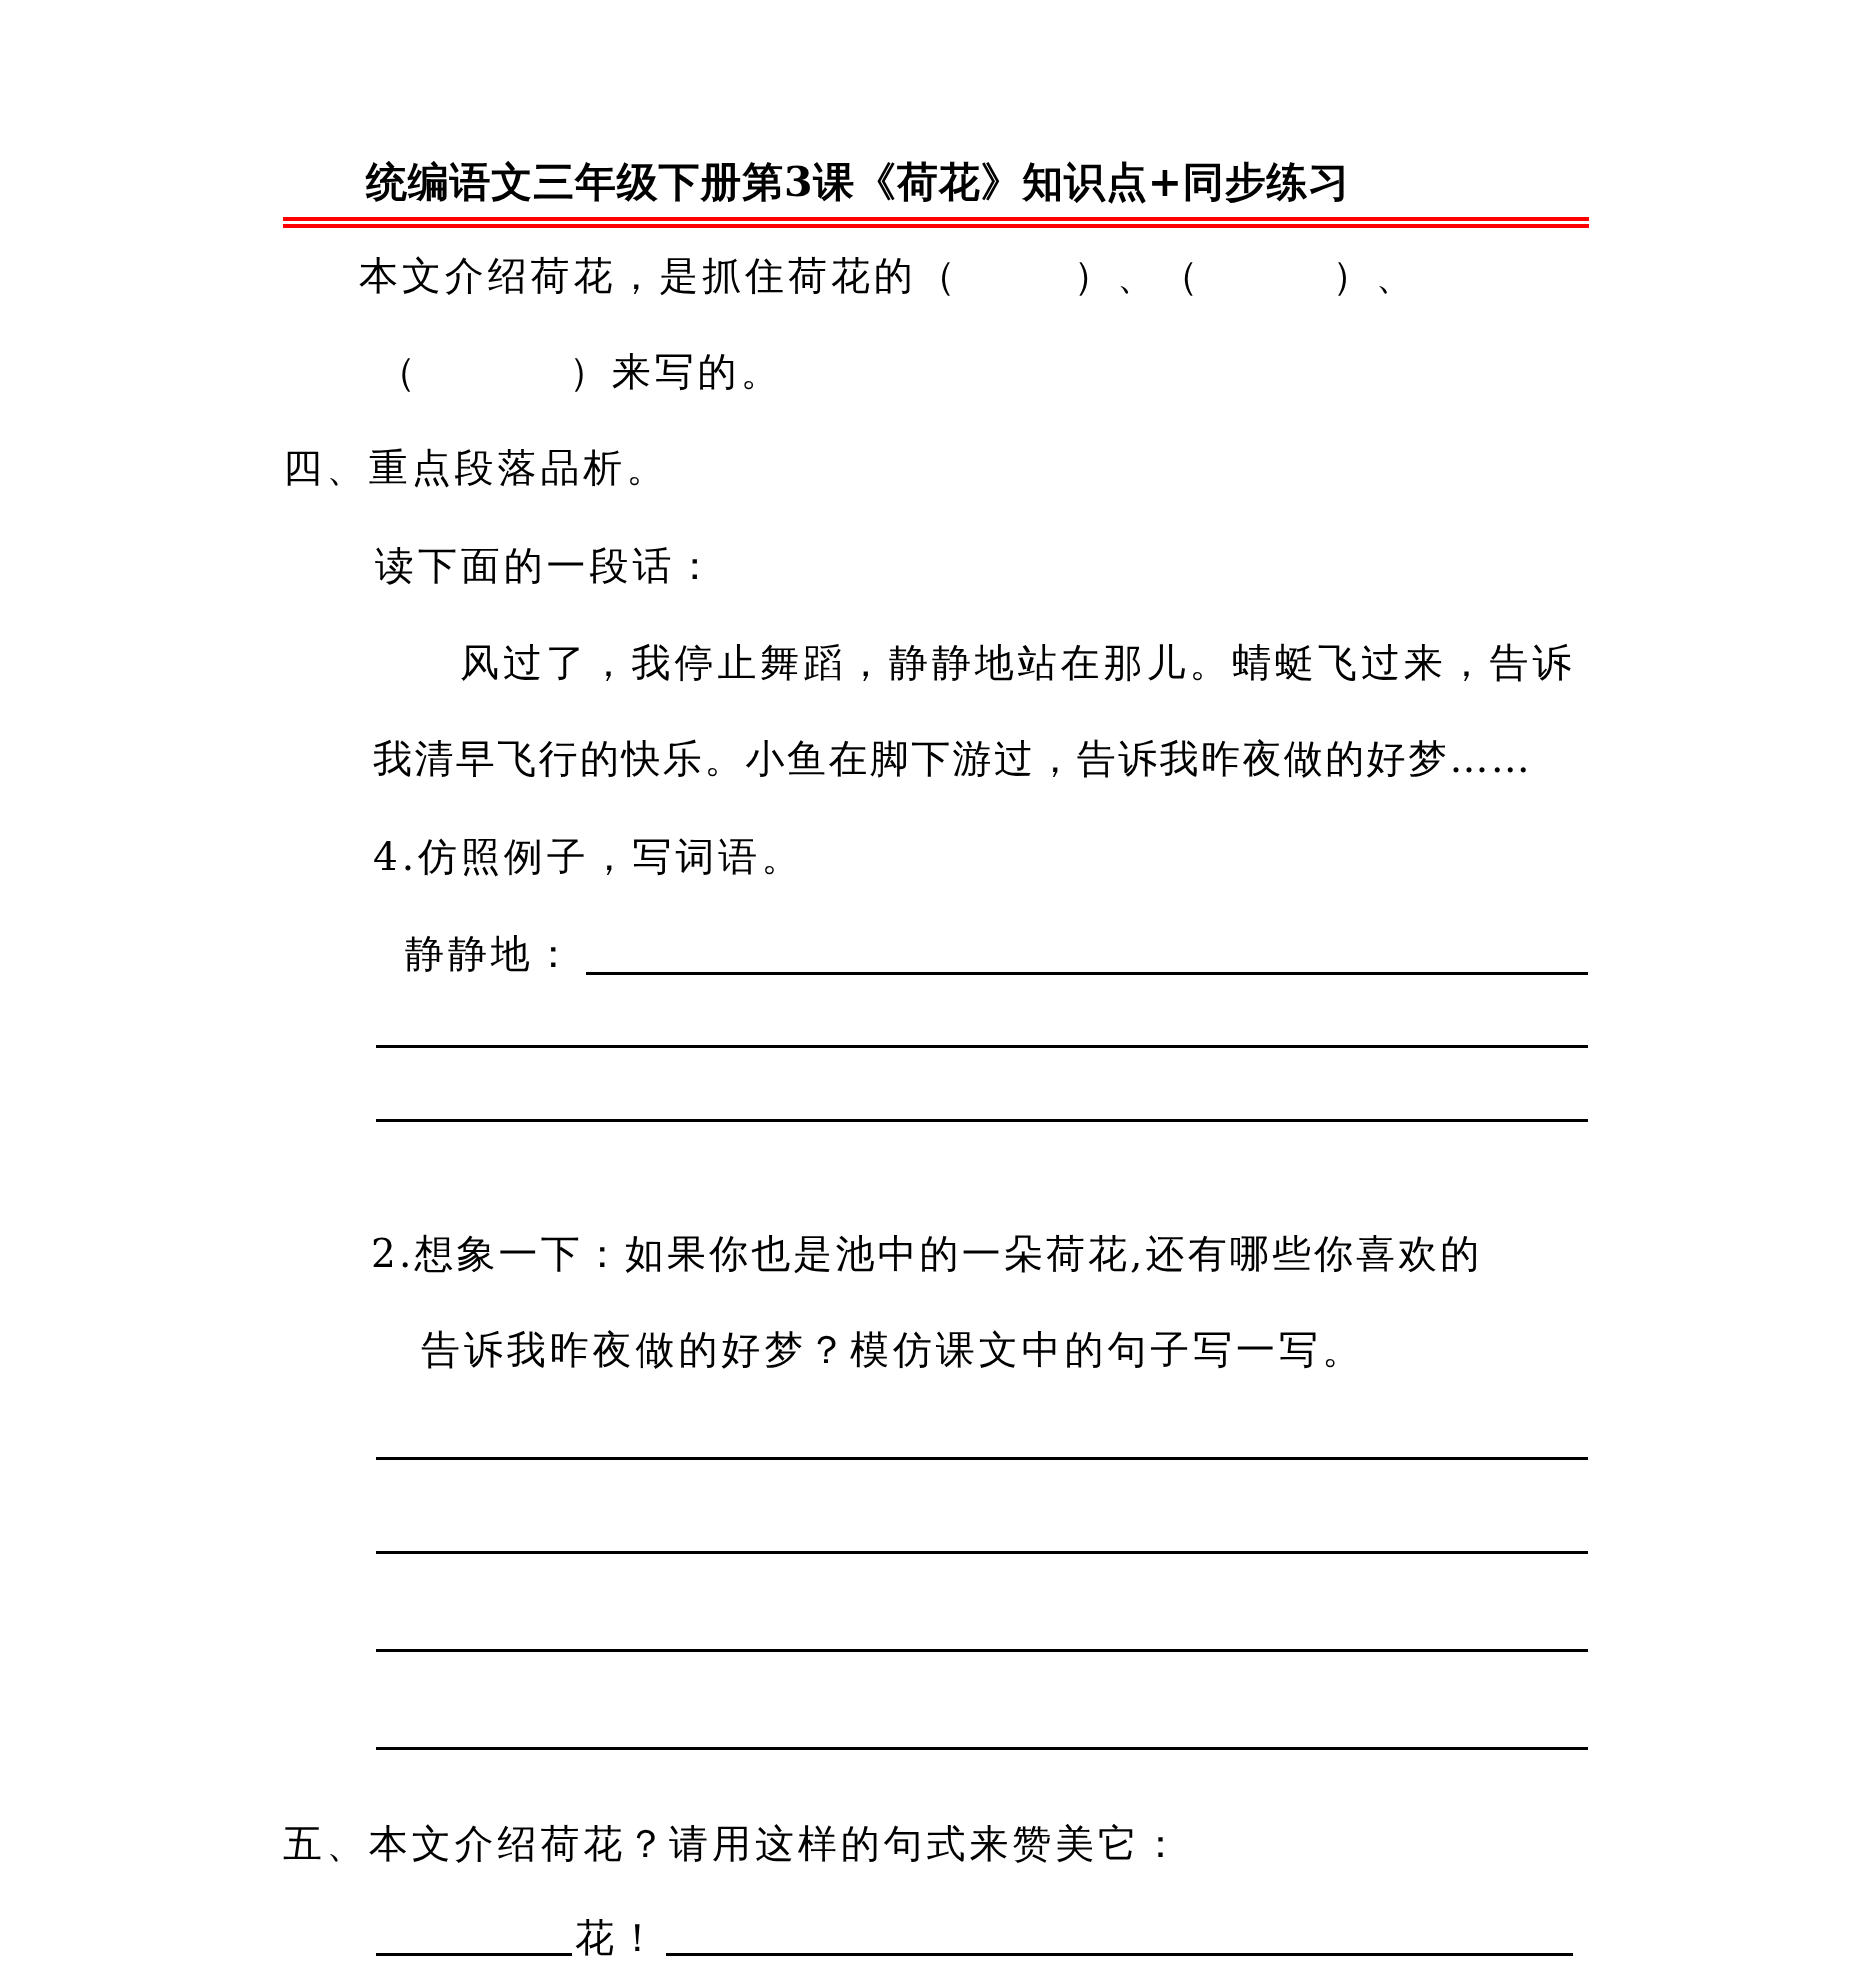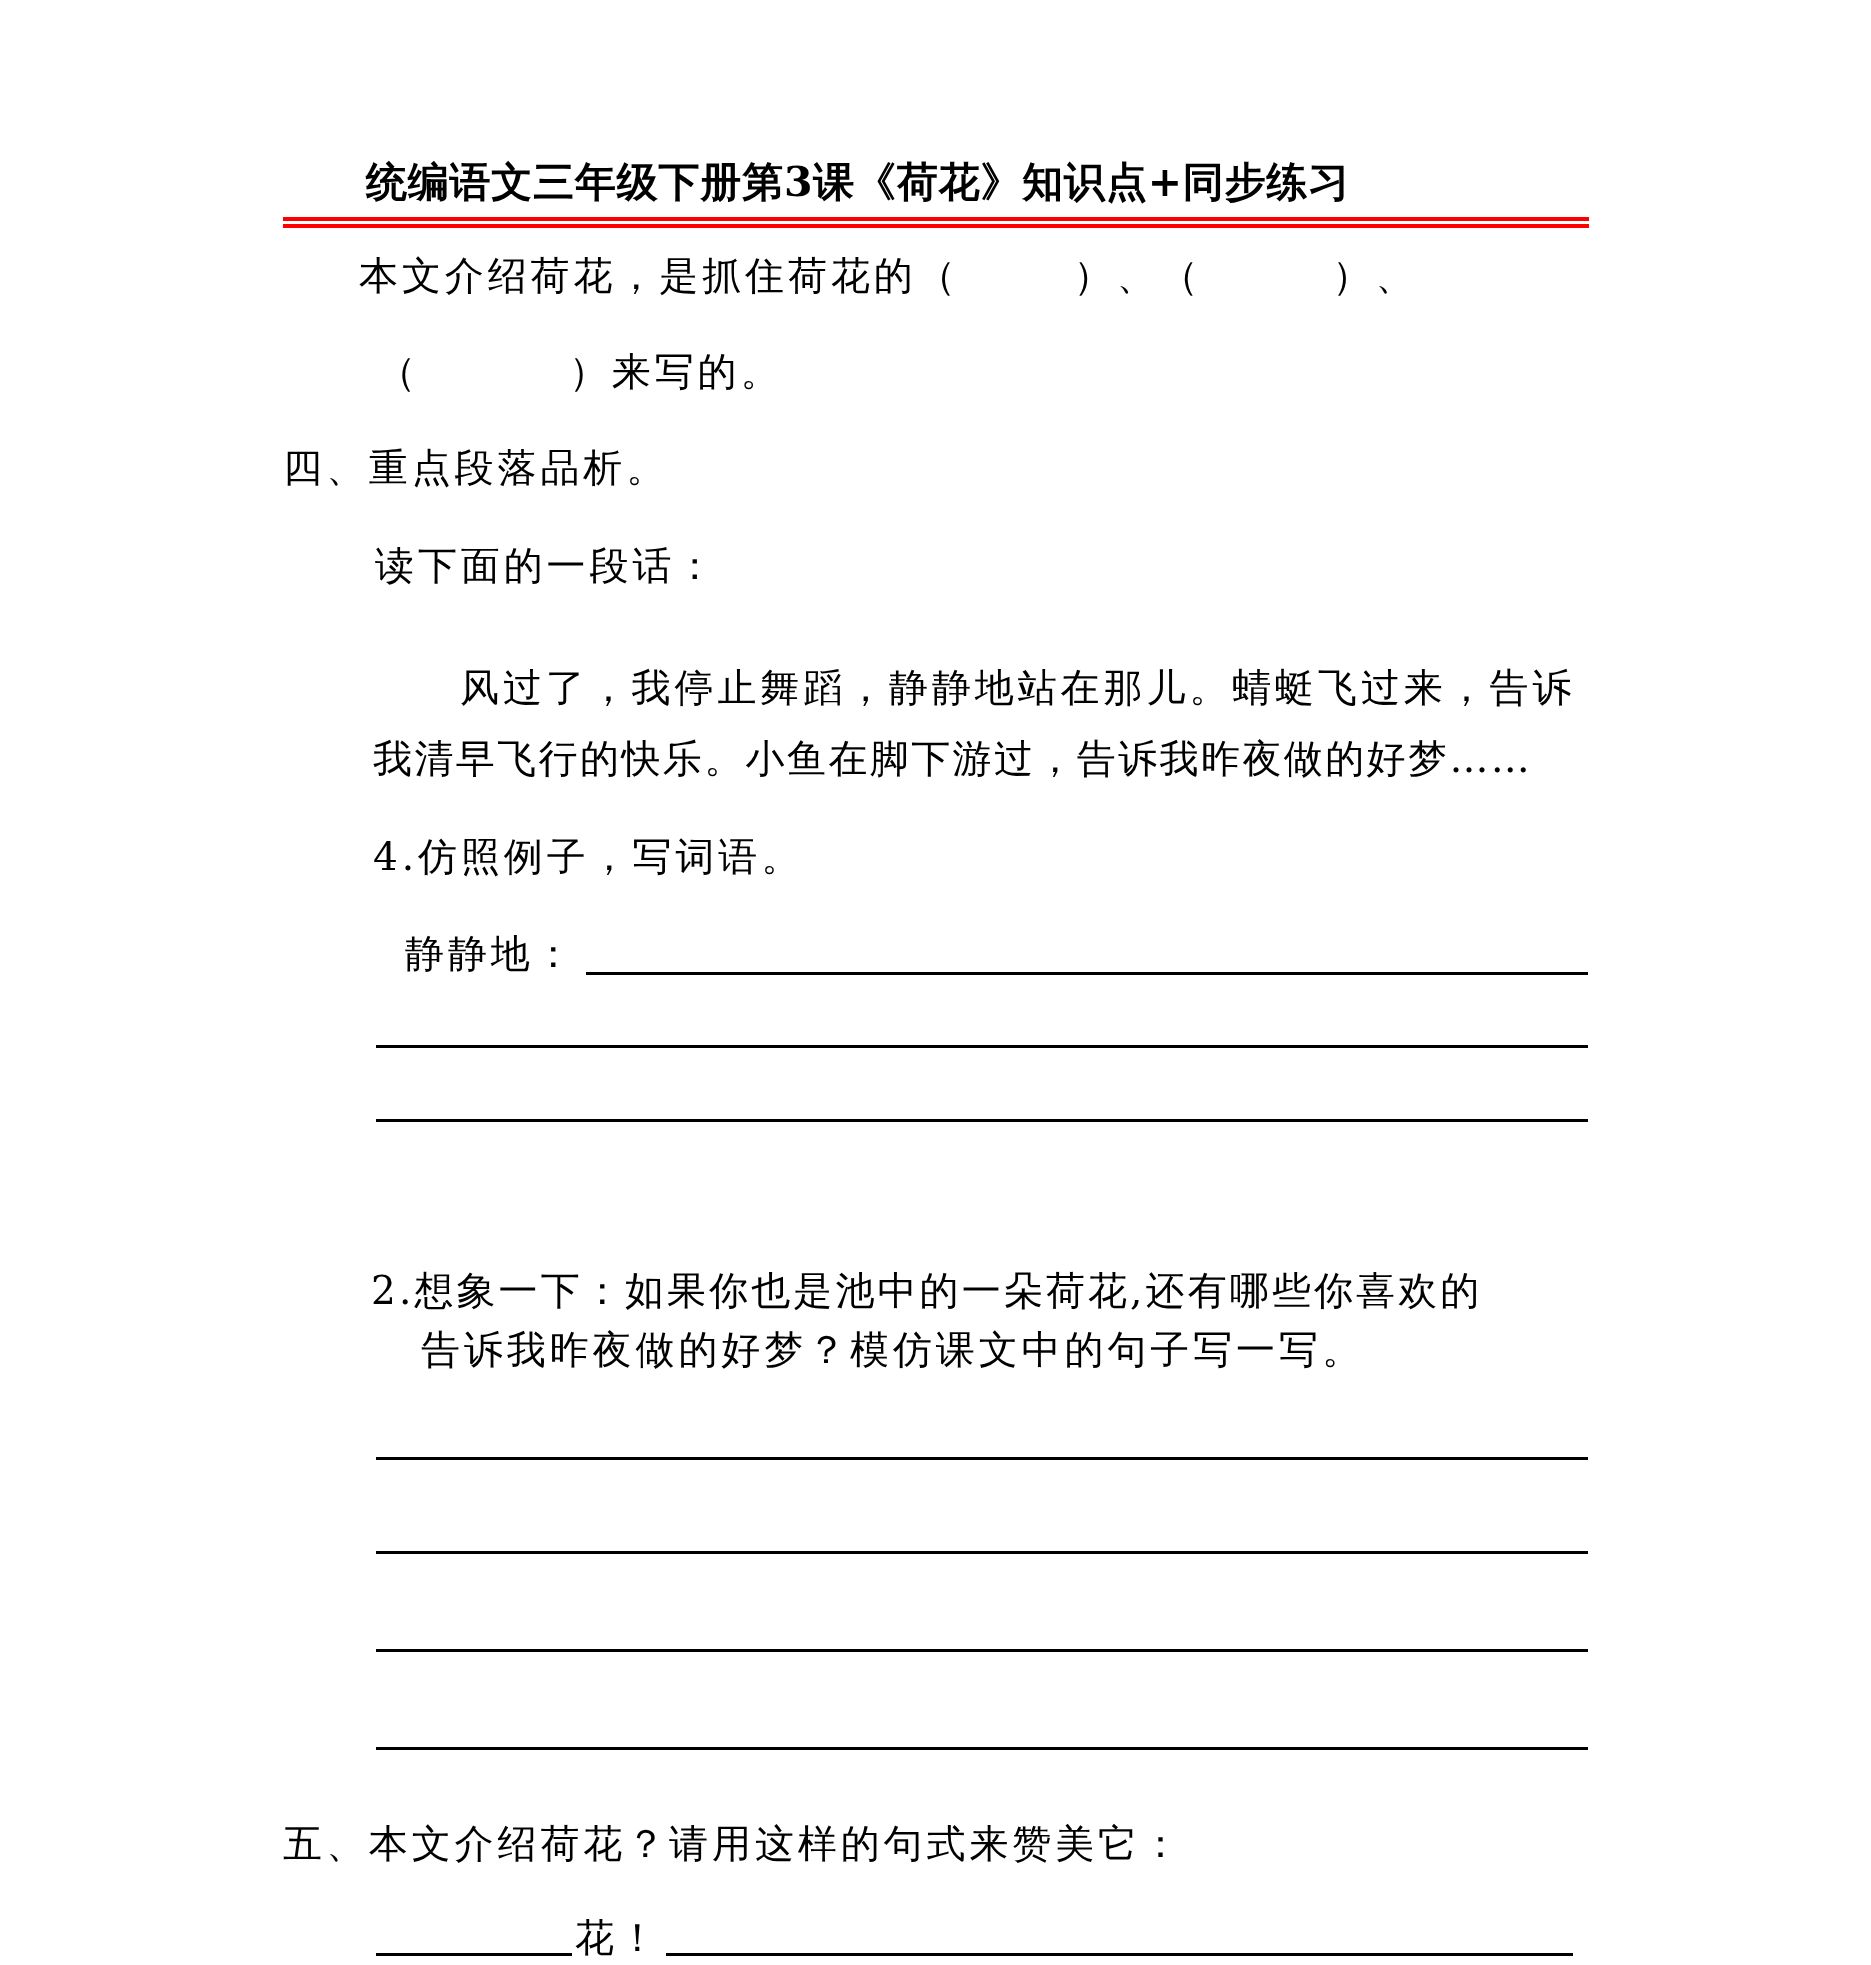--- a/index.html
+++ b/index.html
@@ -22,30 +22,30 @@
 
 <div class="abs body-text" style="left:359px;top:252px;">
   <span>本文介绍荷花，是抓住荷花的（</span><span class="blank" style="width:114px;"></span><span>）、（</span><span class="blank" style="width:130px;"></span><span>）、</span>
 </div>
 <div class="abs body-text" style="left:377px;top:348px;">
   <span>（</span><span class="blank" style="width:149px;"></span><span>）来写的。</span>
 </div>
 
 <div class="abs body-text" style="left:283px;top:444px;text-align:right;">四、重点段落品析。</div>
 <div class="abs body-text" style="left:375px;top:542px;">读下面的一段话：</div>
-<div class="abs body-text" style="left:460px;top:664px;">风过了，我停止舞蹈，静静地站在那儿。蜻蜓飞过来，告诉</div>
+<div class="abs body-text" style="left:460px;top:639px;">风过了，我停止舞蹈，静静地站在那儿。蜻蜓飞过来，告诉</div>
 <div class="abs body-text" style="left:373px;top:735px;letter-spacing:2.4px;">我清早飞行的快乐。小鱼在脚下游过，告诉我昨夜做的好梦……</div>
 
 <div class="abs body-text" style="left:373px;top:833px;">4.仿照例子，写词语。</div>
 <div class="abs body-text" style="left:375px;top:930px;margin-left:30px;">静静地：</div>
 <div class="rule" style="left:586px;width:1002px;top:972px;"></div>
 <div class="rule" style="left:376px;width:1212px;top:1045px;"></div>
 <div class="rule" style="left:376px;width:1212px;top:1119px;"></div>
 
-<div class="abs body-text" style="left:371px;top:1230px;letter-spacing:3.1px;margin-top:37px;">2.想象一下：如果你也是池中的一朵荷花,还有哪些你喜欢的</div>
+<div class="abs body-text" style="left:371px;top:1230px;letter-spacing:3.1px;">2.想象一下：如果你也是池中的一朵荷花,还有哪些你喜欢的</div>
 <div class="abs body-text" style="left:421px;top:1326px;">告诉我昨夜做的好梦？模仿课文中的句子写一写。</div>
 <div class="rule" style="left:376px;width:1212px;top:1457px;"></div>
 <div class="rule" style="left:376px;width:1212px;top:1514px;transform:translateY(37px);"></div>
 <div class="rule" style="left:376px;width:1212px;top:1649px;"></div>
 <div class="rule" style="left:376px;width:1212px;top:1747px;"></div>
 
 <div class="abs body-text" style="left:283px;top:1820px;">五、本文介绍荷花？请用这样的句式来赞美它：</div>
 <div class="rule" style="left:376px;width:196px;top:1953px;"></div>
 <div class="abs body-text" style="left:575px;top:1914px;">花！</div>
 <div class="rule" style="left:666px;width:907px;top:1953px;"></div>

